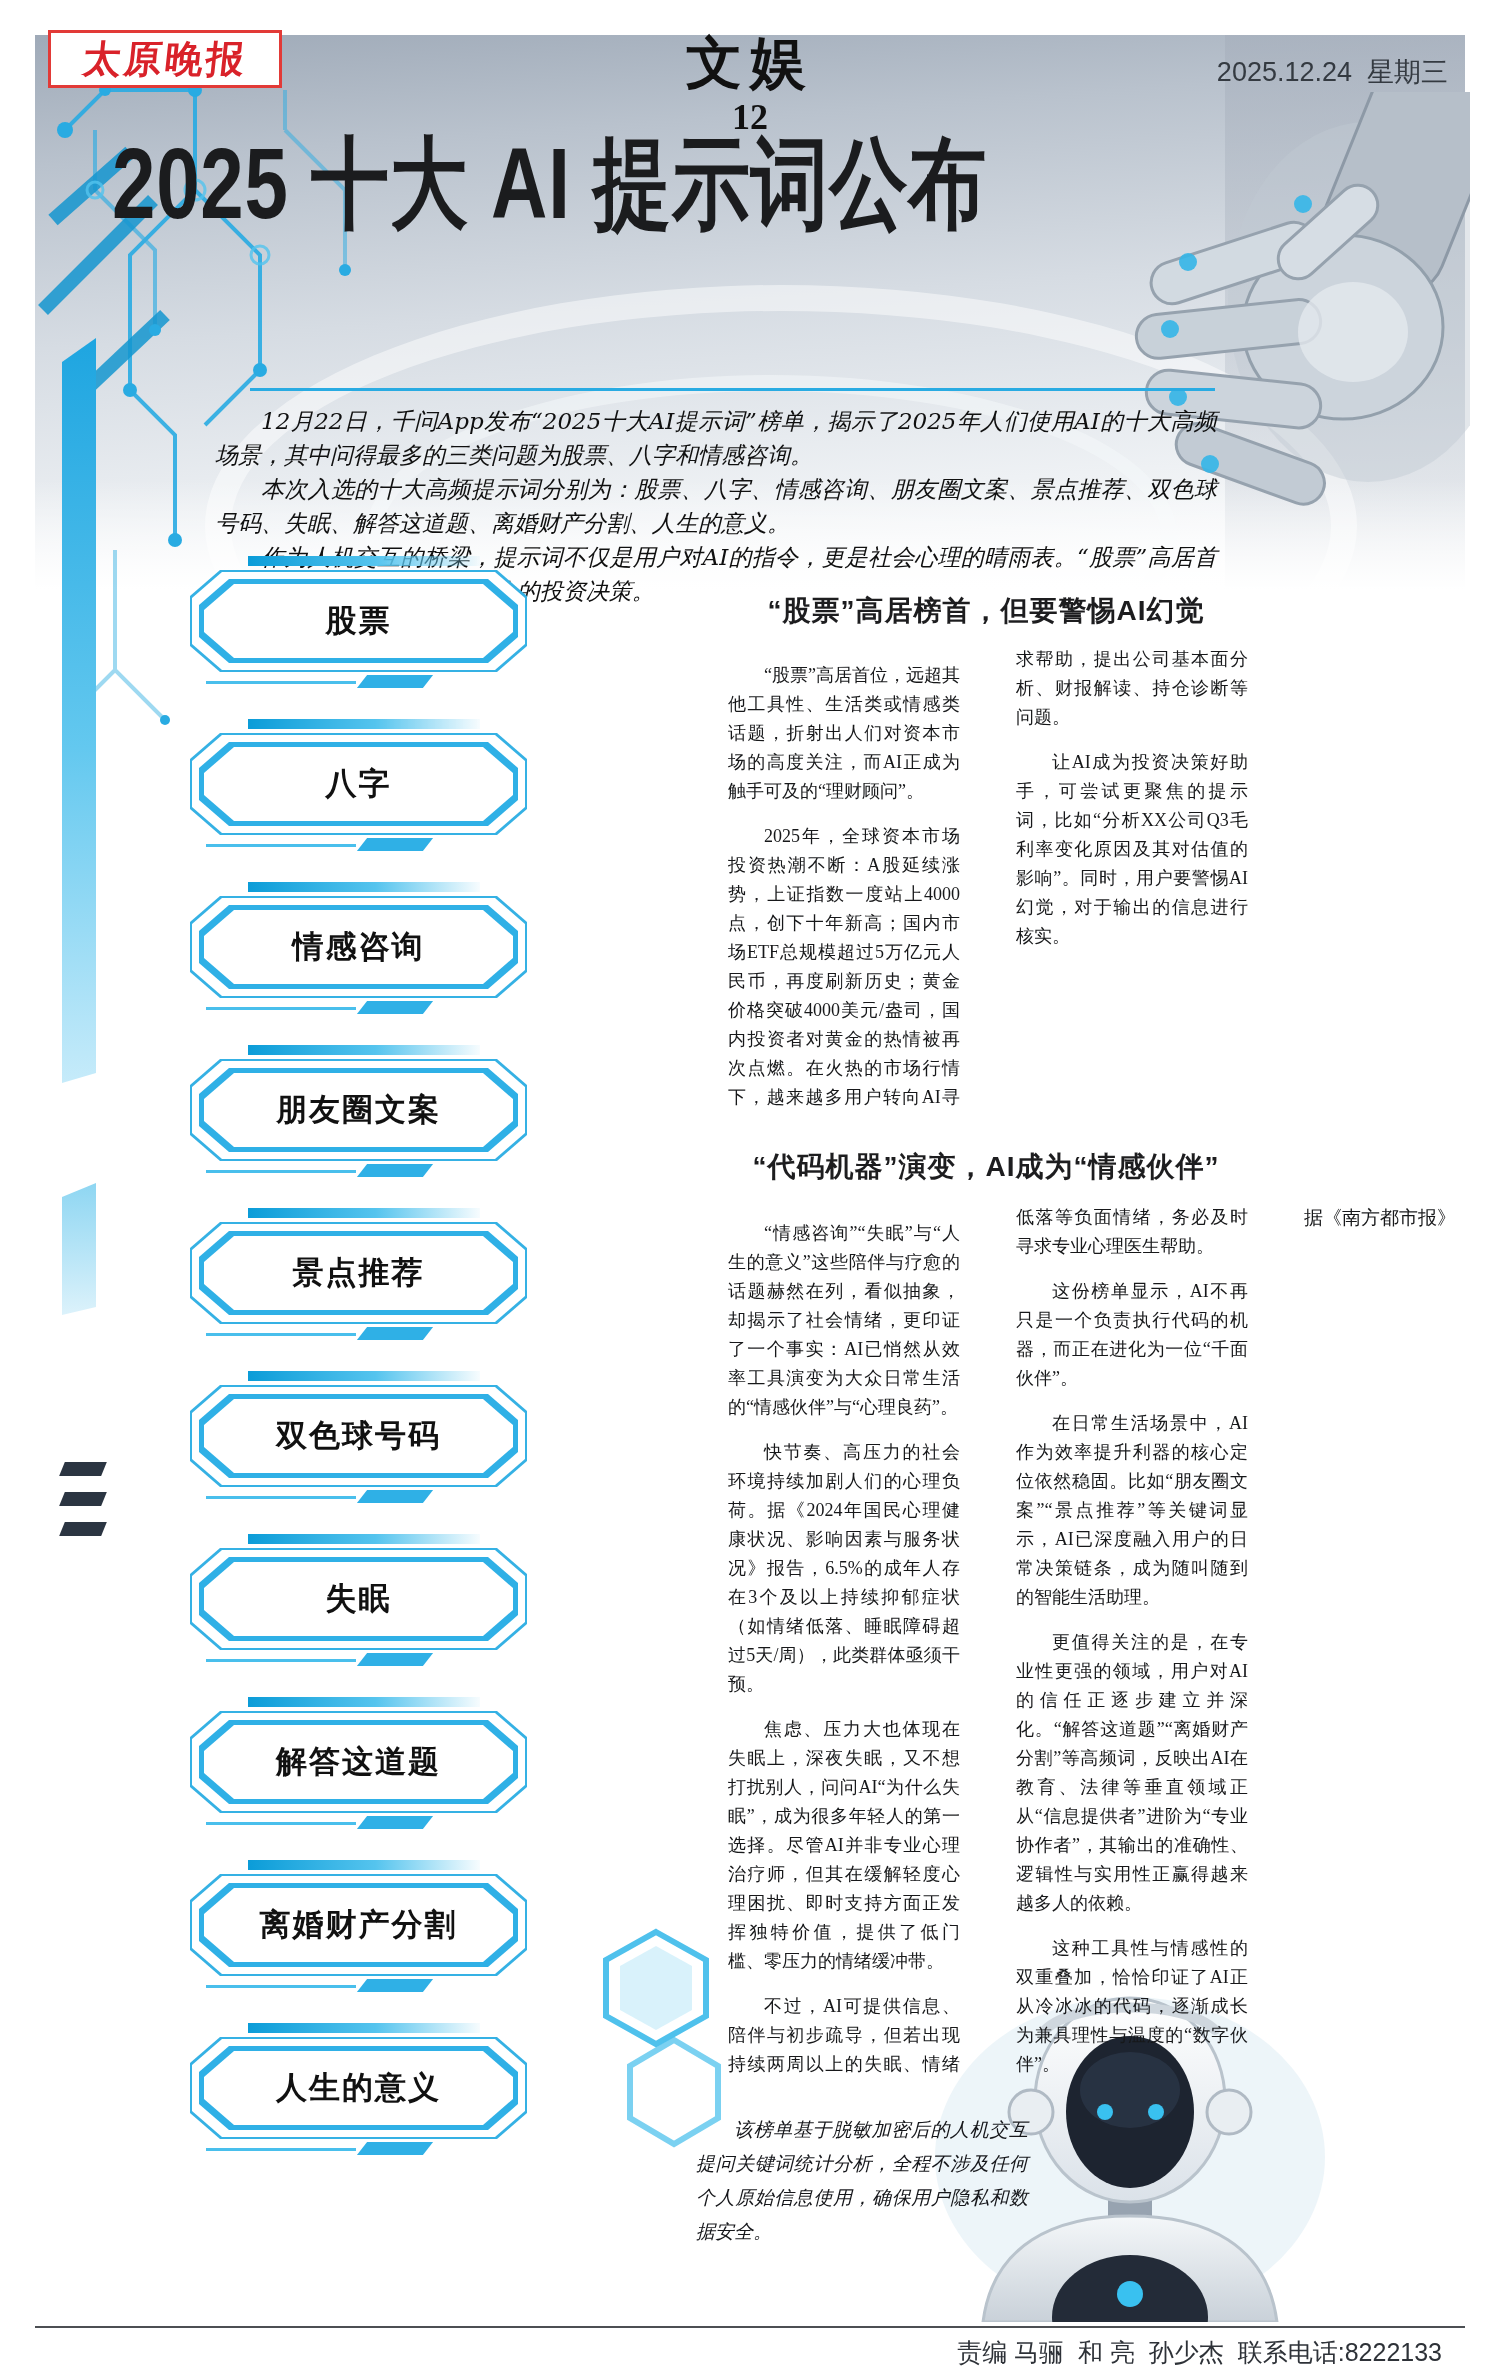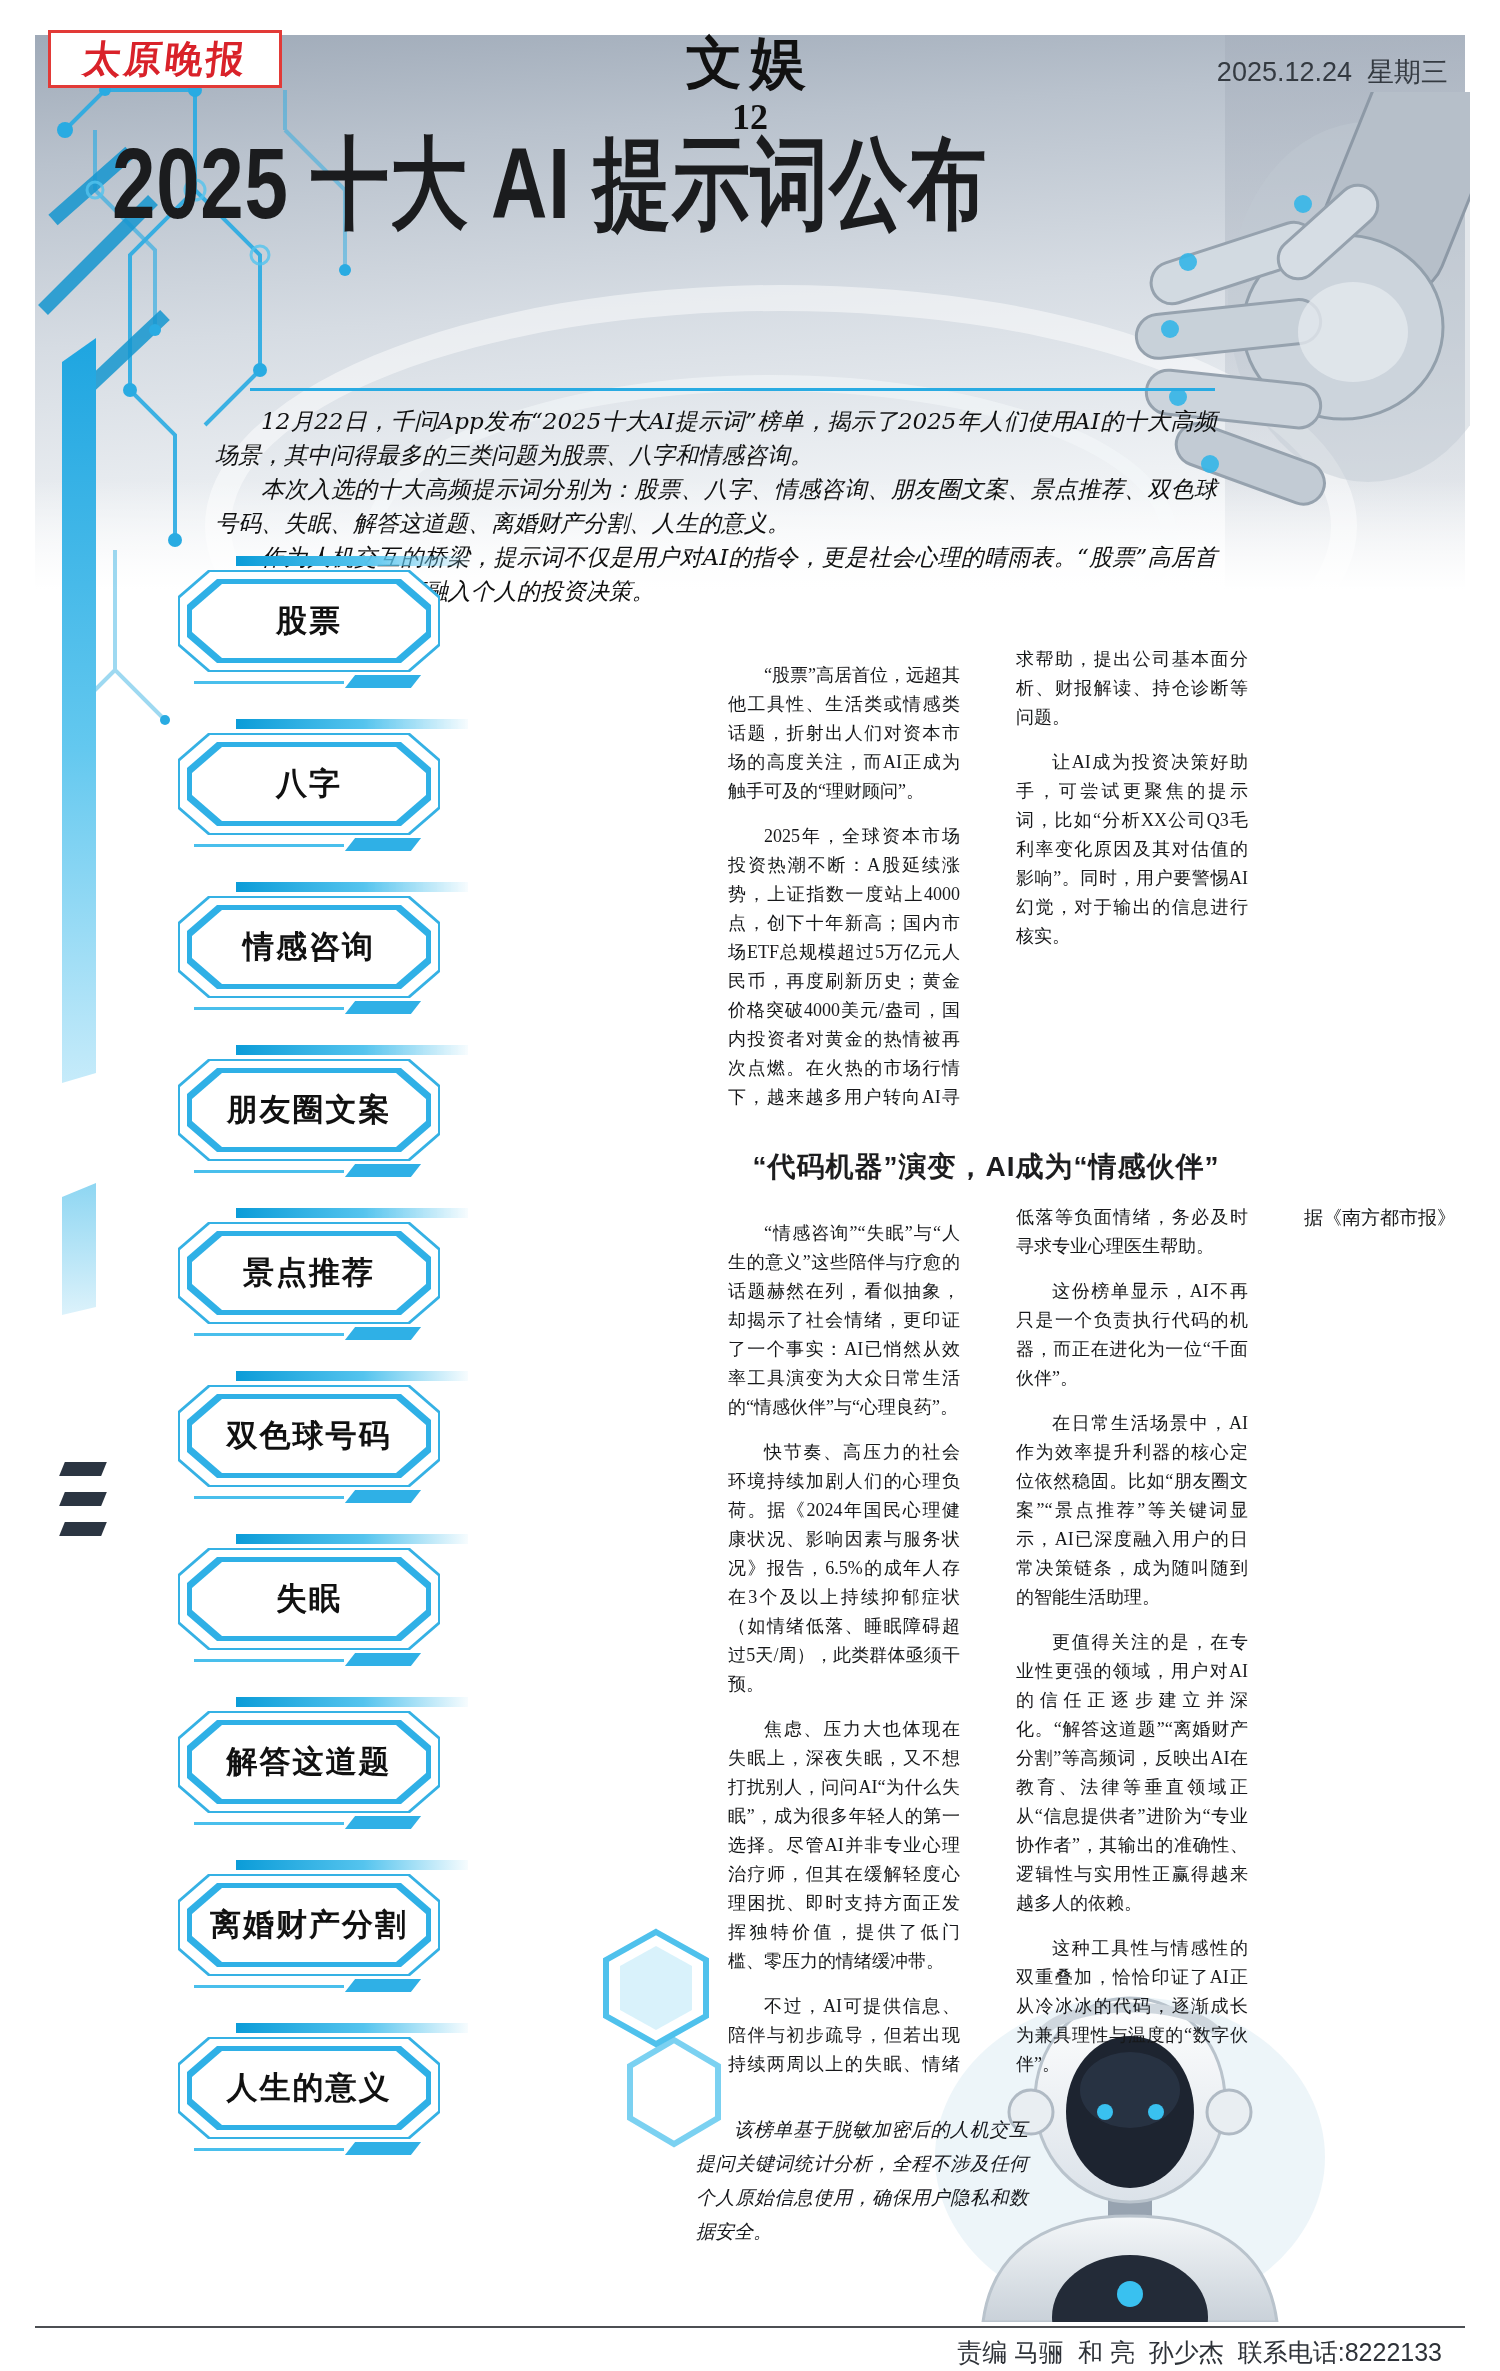--- a/index.html
+++ b/index.html
@@ -30,21 +30,21 @@
   .main-headline{position:absolute;left:112px;top:118px;z-index:5;white-space:nowrap;
     font-size:100px;font-weight:bold;color:#1b1c1e;letter-spacing:1px;
     transform:scaleX(0.78);transform-origin:0 0;}
   
   .intro-rule{position:absolute;left:250px;top:388px;width:965px;height:3px;background:#29abe2;z-index:4;}
   .intro{position:absolute;left:215px;top:404px;width:1002px;z-index:4;
     font-family:"DejaVu Serif",serif;font-style:italic;font-size:23px;line-height:34px;
     text-align:justify;color:#101010;}
   .intro p{margin:0;text-indent:2em;}
   
-  .ai-btn{position:absolute;left:178px;width:262px;height:102px;z-index:5;}
+  .ai-btn{position:absolute;left:190px;width:337px;height:102px;z-index:5;}
   .oct{clip-path:polygon(30px 0,calc(100% - 30px) 0,100% 26px,100% calc(100% - 26px),
        calc(100% - 30px) 100%,30px 100%,0 calc(100% - 26px),0 26px);}
   .f1{position:absolute;inset:0;background:#35b1e4;}
   .f2{position:absolute;inset:2px;background:#ffffff;}
   .f3{position:absolute;inset:9px;background:#2fb0e6;}
   .f4{position:absolute;inset:14px;background:#ffffff;}
   .btn-label{position:absolute;inset:0;display:flex;align-items:center;justify-content:center;
     font-size:31px;font-weight:bold;color:#111;letter-spacing:2px;z-index:3;}
   .bar-top{position:absolute;top:-14px;left:58px;width:232px;height:10px;
     background:linear-gradient(90deg,#0b9cd8 0%,#55c4ee 55%,rgba(190,232,249,.12) 100%);}
@@ -255,20 +255,21 @@
     <div class="bar-top"></div>
     <div class="f1 oct"></div>
       <div class="f2 oct"></div>
     <div class="f3 oct"></div>
       <div class="f4 oct"></div>
     <div class="bar-bot"></div>
     <div class="tri-bot"></div>
     <span class="btn-label">人生的意义</span>
   </div>
 
+  <div class="article-heading" style="top:592px">“股票”高居榜首，但要警惕AI幻觉</div>
   <div class="article-body" style="top:645px;height:490px">
     <p>“股票”高居首位，远超其他工具性、生活类或情感类话题，折射出人们对资本市场的高度关注，而AI正成为触手可及的“理财顾问”。</p>
     <p>2025年，全球资本市场投资热潮不断：A股延续涨势，上证指数一度站上4000点，创下十年新高；国内市场ETF总规模超过5万亿元人民币，再度刷新历史；黄金价格突破4000美元/盎司，国内投资者对黄金的热情被再次点燃。在火热的市场行情下，越来越多用户转向AI寻求帮助，提出公司基本面分析、财报解读、持仓诊断等问题。</p>
     <p>让AI成为投资决策好助手，可尝试更聚焦的提示词，比如“分析XX公司Q3毛利率变化原因及其对估值的影响”。同时，用户要警惕AI幻觉，对于输出的信息进行核实。</p>
   </div>
 
   <div class="article-heading" style="top:1148px">“代码机器”演变，AI成为“情感伙伴”</div>
   <div class="article-body" style="top:1203px;height:900px">
     <p>“情感咨询”“失眠”与“人生的意义”这些陪伴与疗愈的话题赫然在列，看似抽象，却揭示了社会情绪，更印证了一个事实：AI已悄然从效率工具演变为大众日常生活的“情感伙伴”与“心理良药”。</p>
     <p>快节奏、高压力的社会环境持续加剧人们的心理负荷。据《2024年国民心理健康状况、影响因素与服务状况》报告，6.5%的成年人存在3个及以上持续抑郁症状（如情绪低落、睡眠障碍超过5天/周），此类群体亟须干预。</p>

